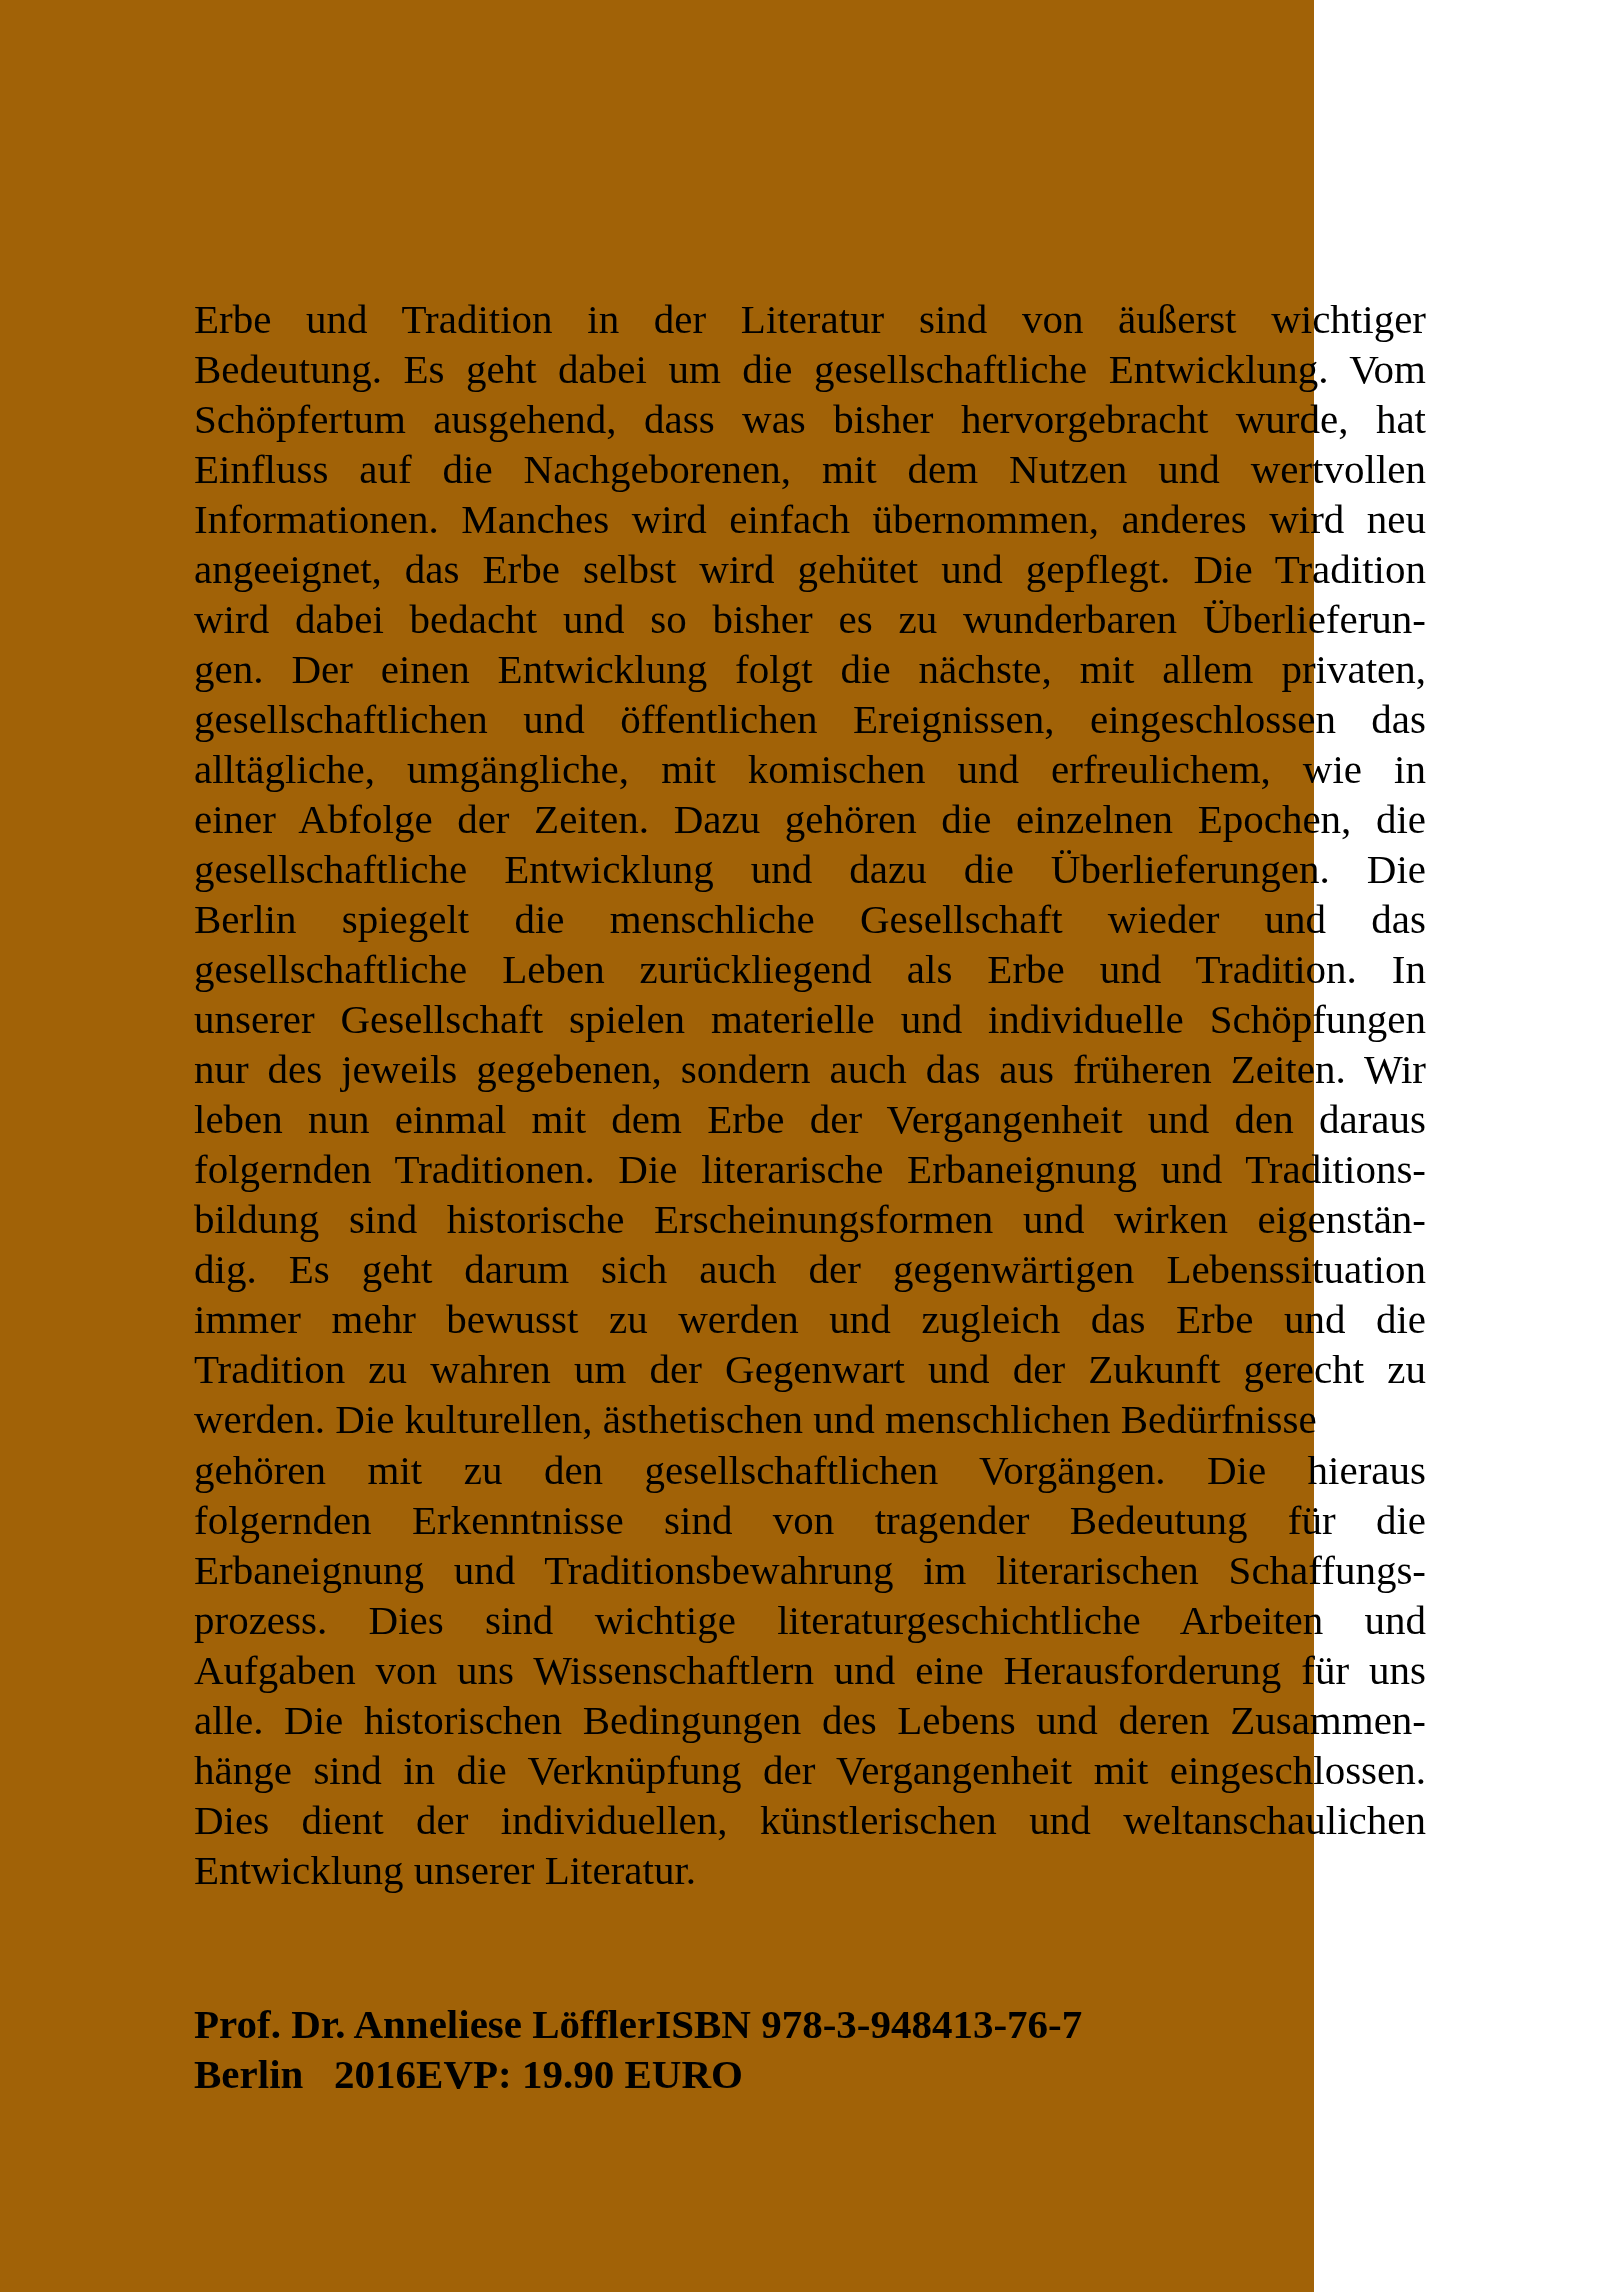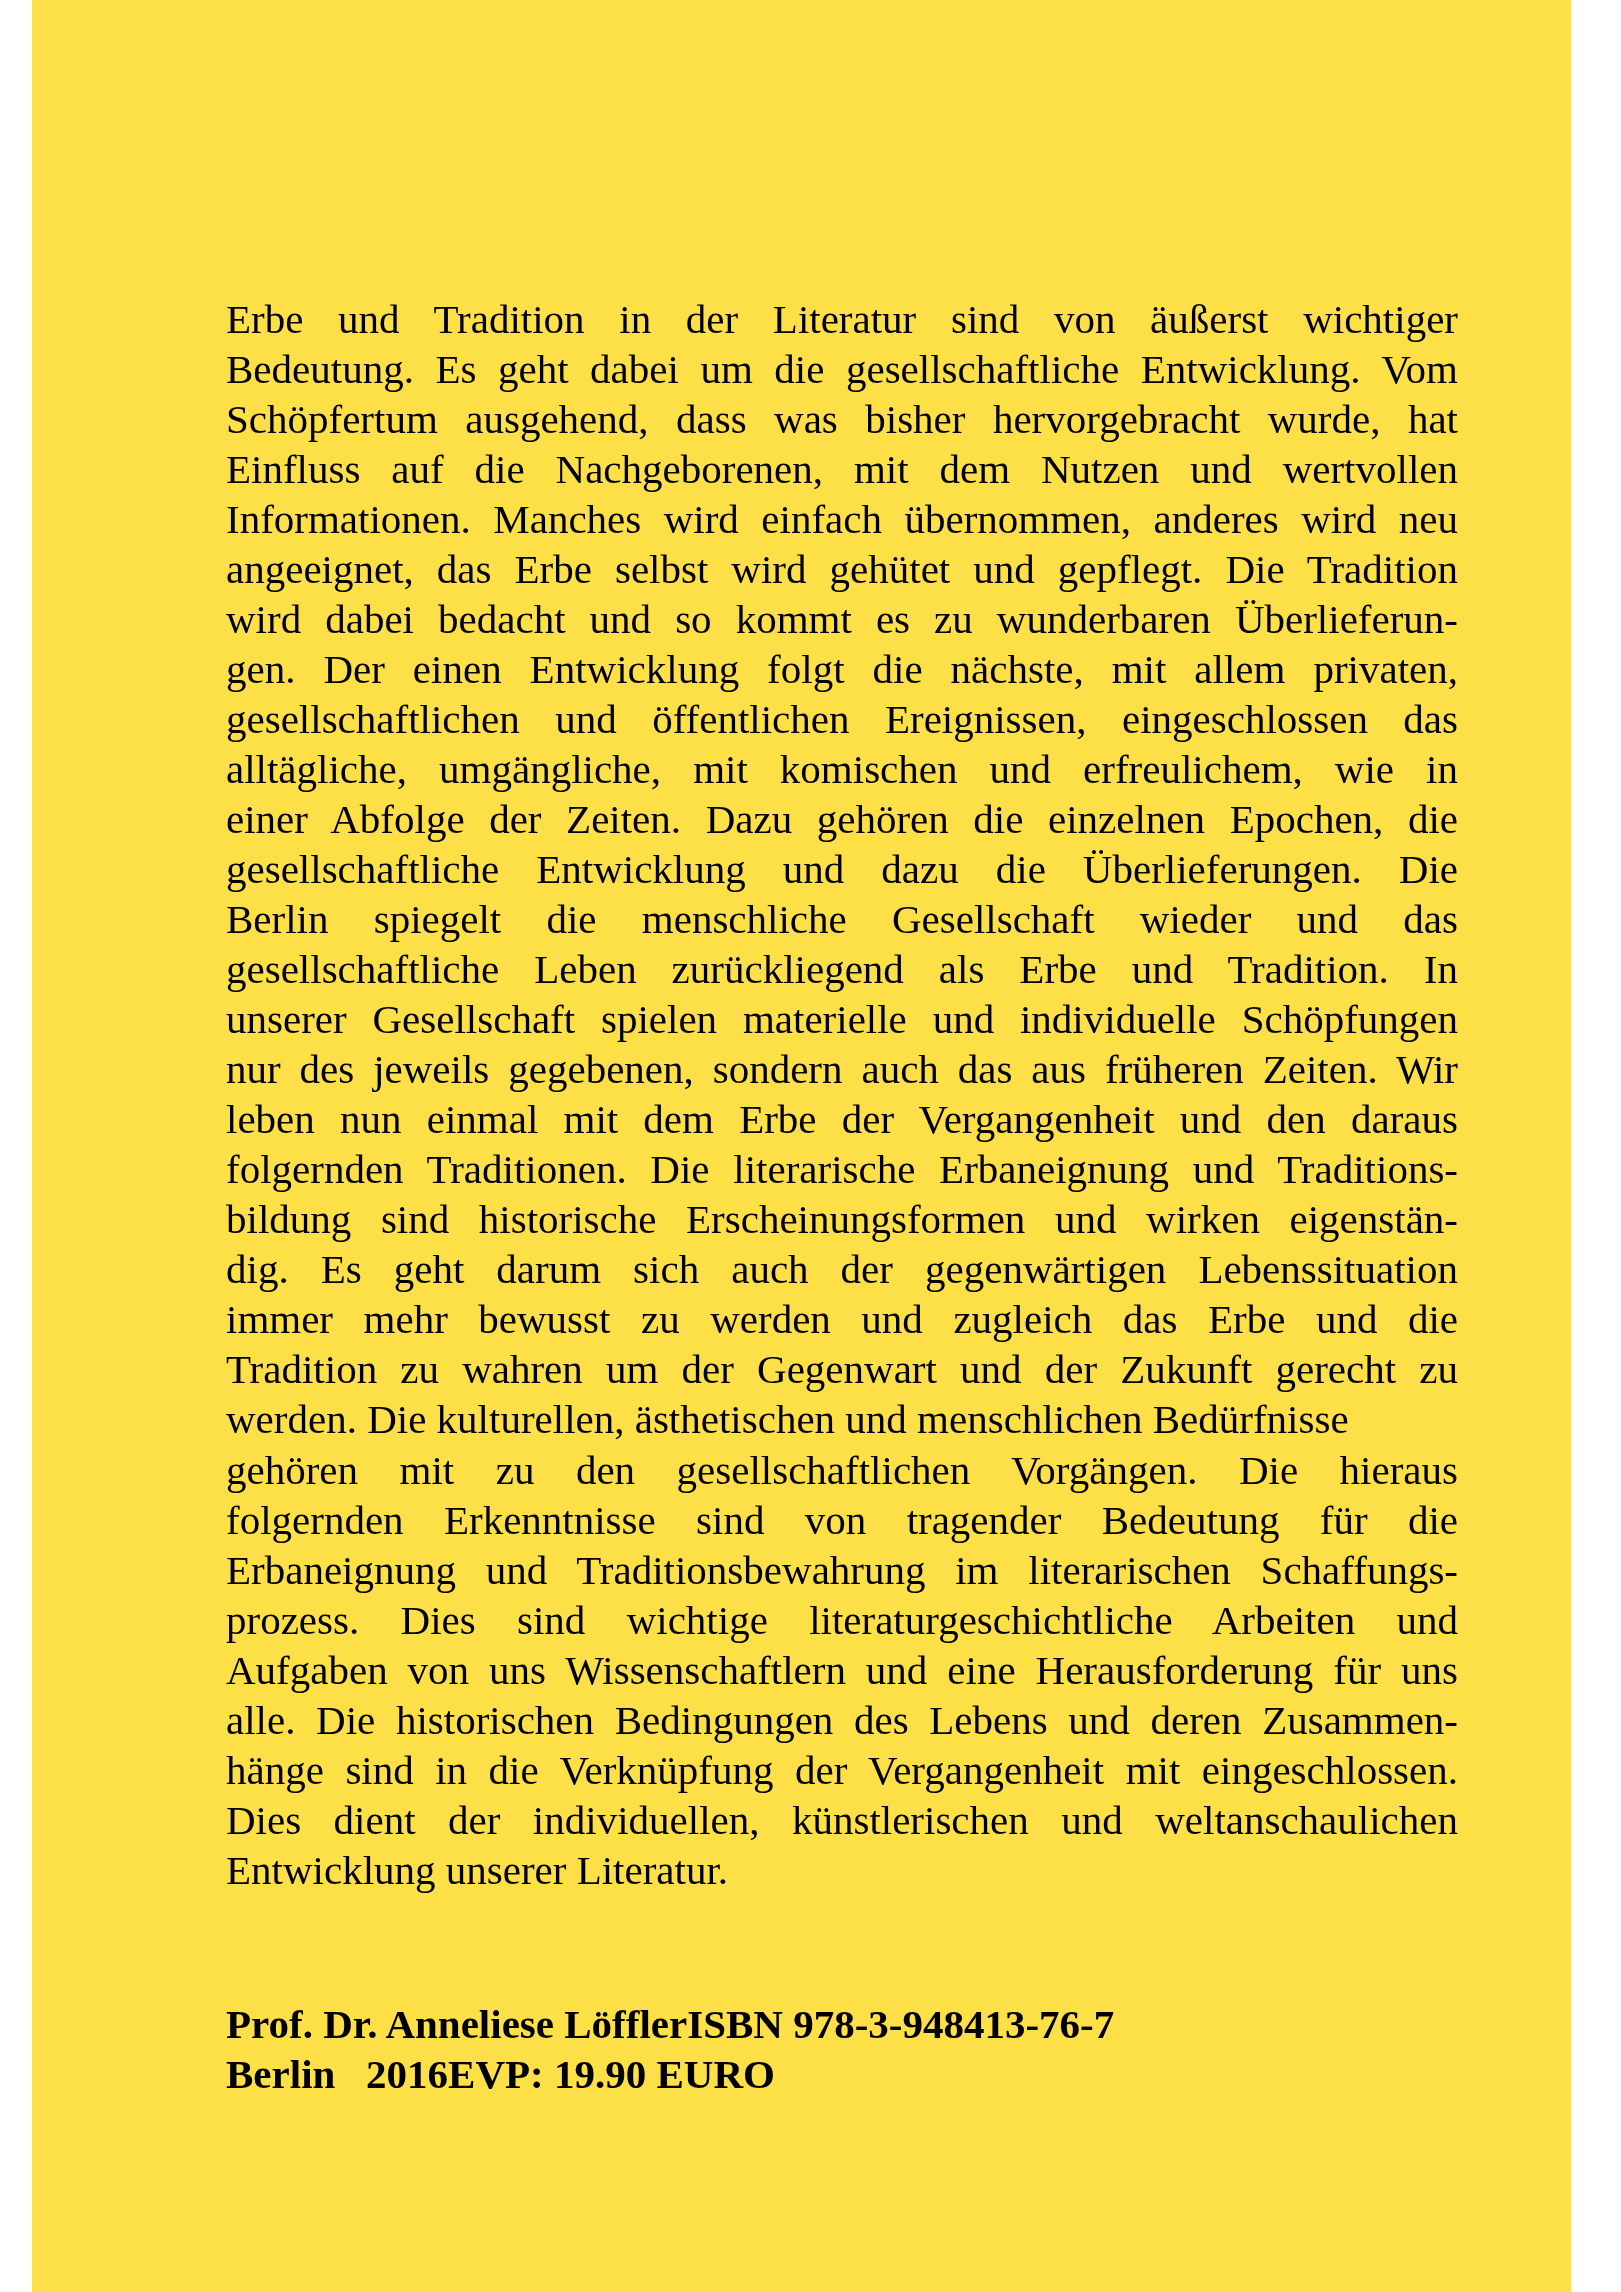--- a/index.html
+++ b/index.html
@@ -12,24 +12,23 @@
     height: 2293px;
     position: relative;
     overflow: hidden;
     font-family: "Liberation Serif", "DejaVu Serif", serif;
     color: #000000;
   }
   .page {
     position: absolute;
     left: 0;
     top: 0;
-    width: 1539px;
+    width: 1314px;
     height: 2293px;
-    background: #fde047;
-    margin-left: 32px;
+    background: #a16207;
   }
   .body-text {
     position: absolute;
     left: 194px;
     top: 294px;
     width: 1232px;
     font-size: 41px;
     line-height: 50px;
   }
   .line {
@@ -72,21 +71,21 @@
 
 <div class="page">
 
   <div class="body-text">
     <span class="line">Erbe und Tradition in der Literatur sind von äußerst wichtiger</span>
     <span class="line">Bedeutung. Es geht dabei um die gesellschaftliche Entwicklung. Vom</span>
     <span class="line">Schöpfertum ausgehend, dass was bisher hervorgebracht wurde, hat</span>
     <span class="line">Einfluss auf die Nachgeborenen, mit dem Nutzen und wertvollen</span>
     <span class="line">Informationen. Manches wird einfach übernommen, anderes wird neu</span>
     <span class="line">angeeignet, das Erbe selbst wird gehütet und gepflegt. Die Tradition</span>
-    <span class="line">wird dabei bedacht und so kommt es zu wunderbaren Überlieferun-</span>
+    <span class="line">wird dabei bedacht und so bisher es zu wunderbaren Überlieferun-</span>
     <span class="line">gen. Der einen Entwicklung folgt die nächste, mit allem privaten,</span>
     <span class="line">gesellschaftlichen und öffentlichen Ereignissen, eingeschlossen das</span>
     <span class="line">alltägliche, umgängliche, mit komischen und erfreulichem, wie in</span>
     <span class="line">einer Abfolge der Zeiten. Dazu gehören die einzelnen Epochen, die</span>
     <span class="line">gesellschaftliche Entwicklung und dazu die Überlieferungen. Die</span>
     <span class="line">Berlin spiegelt die menschliche Gesellschaft wieder und das</span>
     <span class="line">gesellschaftliche Leben zurückliegend als Erbe und Tradition. In</span>
     <span class="line">unserer Gesellschaft spielen materielle und individuelle Schöpfungen</span>
     <span class="line">nur des jeweils gegebenen, sondern auch das aus früheren Zeiten. Wir</span>
     <span class="line">leben nun einmal mit dem Erbe der Vergangenheit und den daraus</span>

